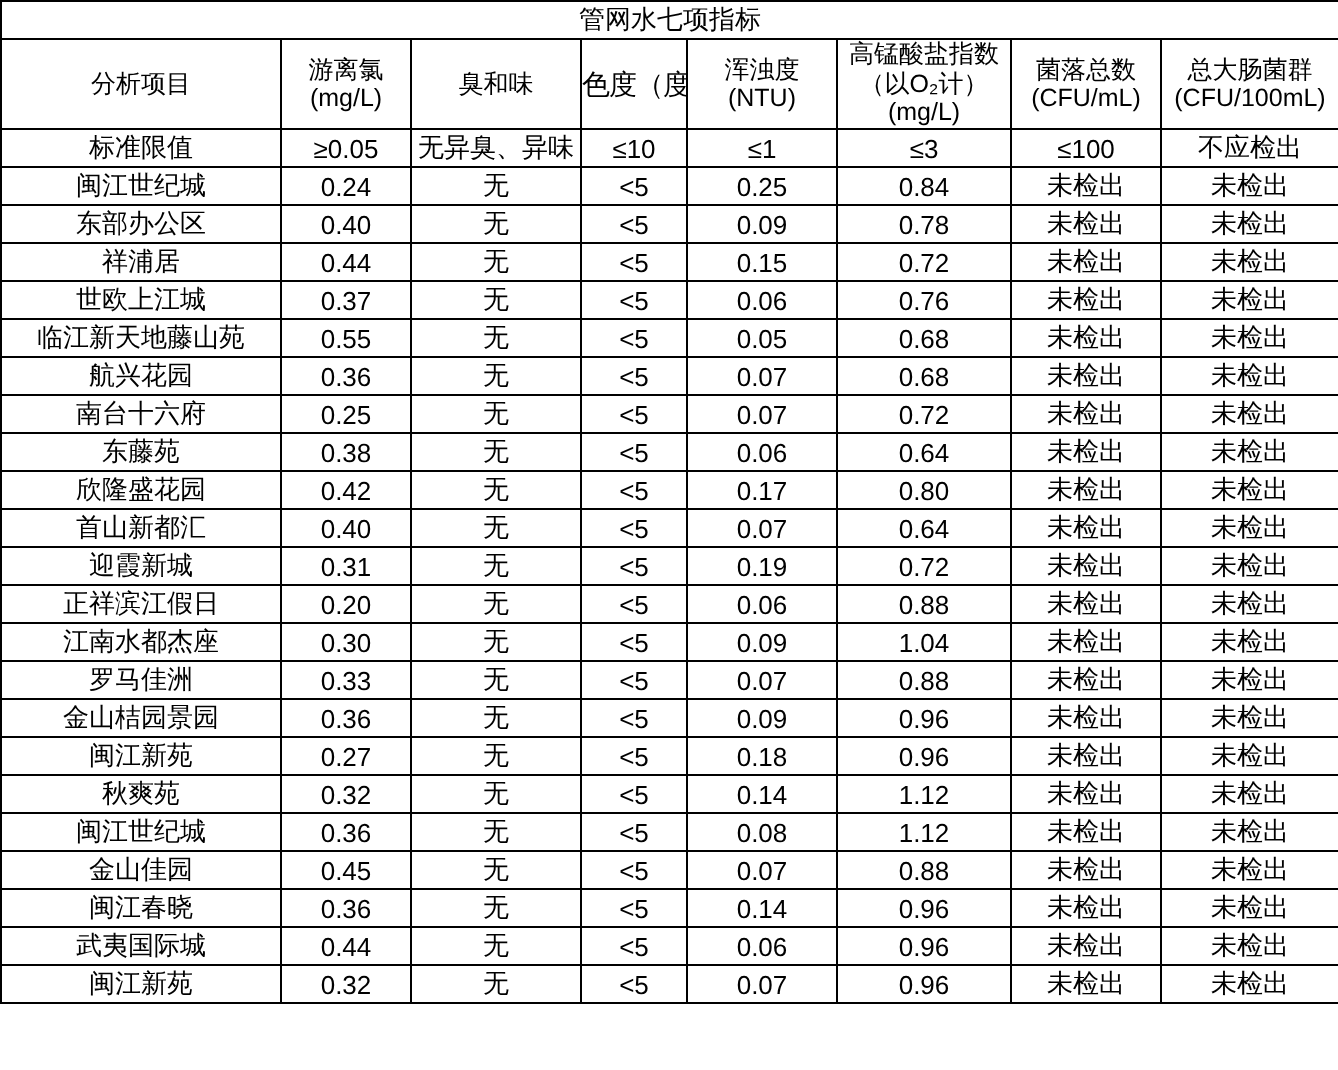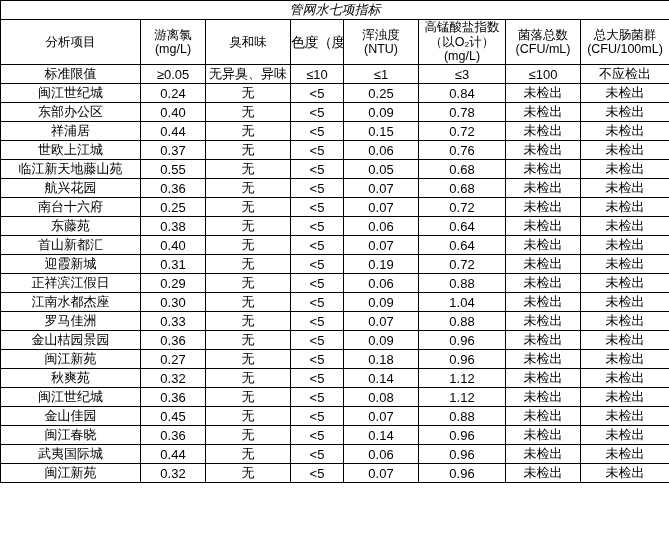--- a/index.html
+++ b/index.html
@@ -21,21 +21,21 @@
   table.report td, table.report th {
     border: 1px solid #000000;
     text-align: center;
     vertical-align: middle;
     padding: 0;
     font-size: 13px;
     font-weight: normal;
     white-space: nowrap;
     overflow: hidden;
   }
-  tr.title-row td { height: 16px; font-style: italic; }
+  tr.title-row td { height: 16px; }
   tr.header-row th { height: 44px; line-height: 1.15; font-size: 12.5px; }
   tr.header-row th.narrow { font-size: 14px; letter-spacing: -0.5px; }
   tr.limits-row td, tr.sampling-row td, tr.data-row td { height: 17px; }
   .hline { display: block; }
 </style>
 </head>
 <body>
 
 <table class="report">
   <colgroup>
@@ -170,20 +170,30 @@
         <td>东藤苑</td>
         <td>0.38</td>
         <td>无</td>
         <td>&lt;5</td>
         <td>0.06</td>
         <td>0.64</td>
         <td>未检出</td>
         <td>未检出</td>
       </tr>
       <tr class="data-row">
+        <td>欣隆盛花园</td>
+        <td>0.42</td>
+        <td>无</td>
+        <td>&lt;5</td>
+        <td>0.17</td>
+        <td>0.80</td>
+        <td>未检出</td>
+        <td>未检出</td>
+      </tr>
+      <tr class="data-row">
         <td>首山新都汇</td>
         <td>0.40</td>
         <td>无</td>
         <td>&lt;5</td>
         <td>0.07</td>
         <td>0.64</td>
         <td>未检出</td>
         <td>未检出</td>
       </tr>
       <tr class="data-row">
@@ -191,21 +201,21 @@
         <td>0.31</td>
         <td>无</td>
         <td>&lt;5</td>
         <td>0.19</td>
         <td>0.72</td>
         <td>未检出</td>
         <td>未检出</td>
       </tr>
       <tr class="data-row">
         <td>正祥滨江假日</td>
-        <td>0.29</td>
+        <td>0.20</td>
         <td>无</td>
         <td>&lt;5</td>
         <td>0.06</td>
         <td>0.88</td>
         <td>未检出</td>
         <td>未检出</td>
       </tr>
       <tr class="data-row">
         <td>江南水都杰座</td>
         <td>0.30</td>

